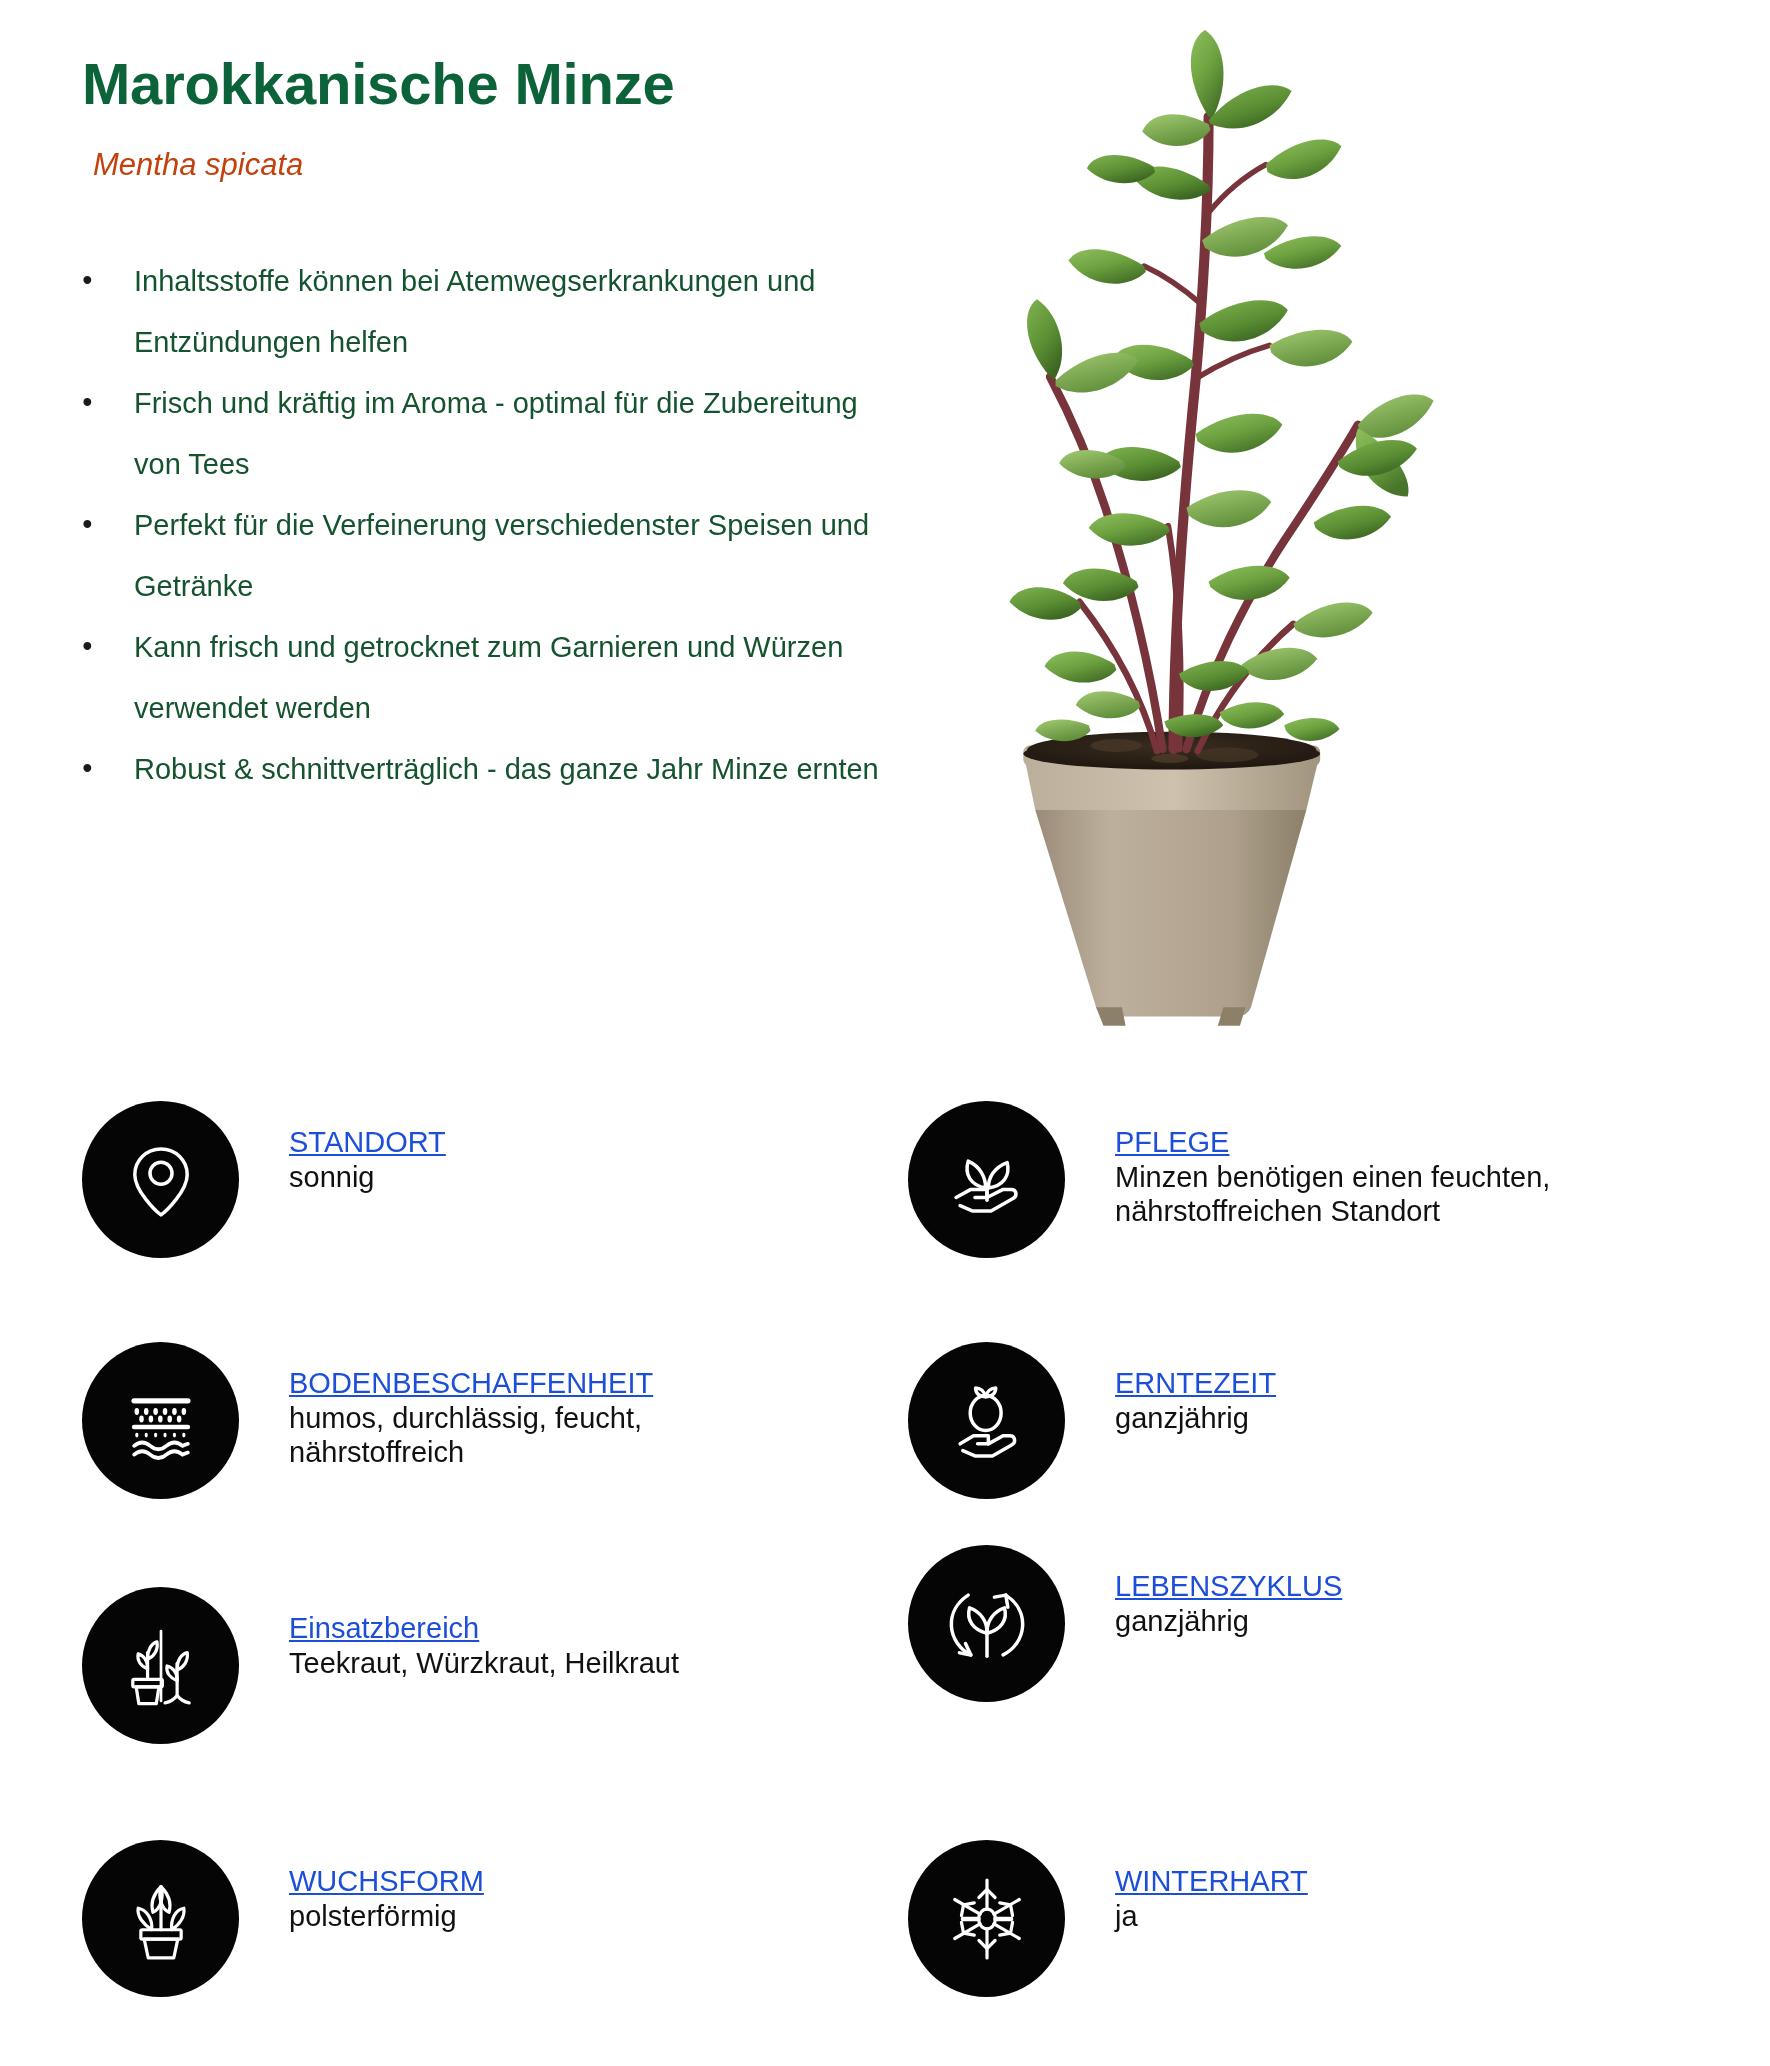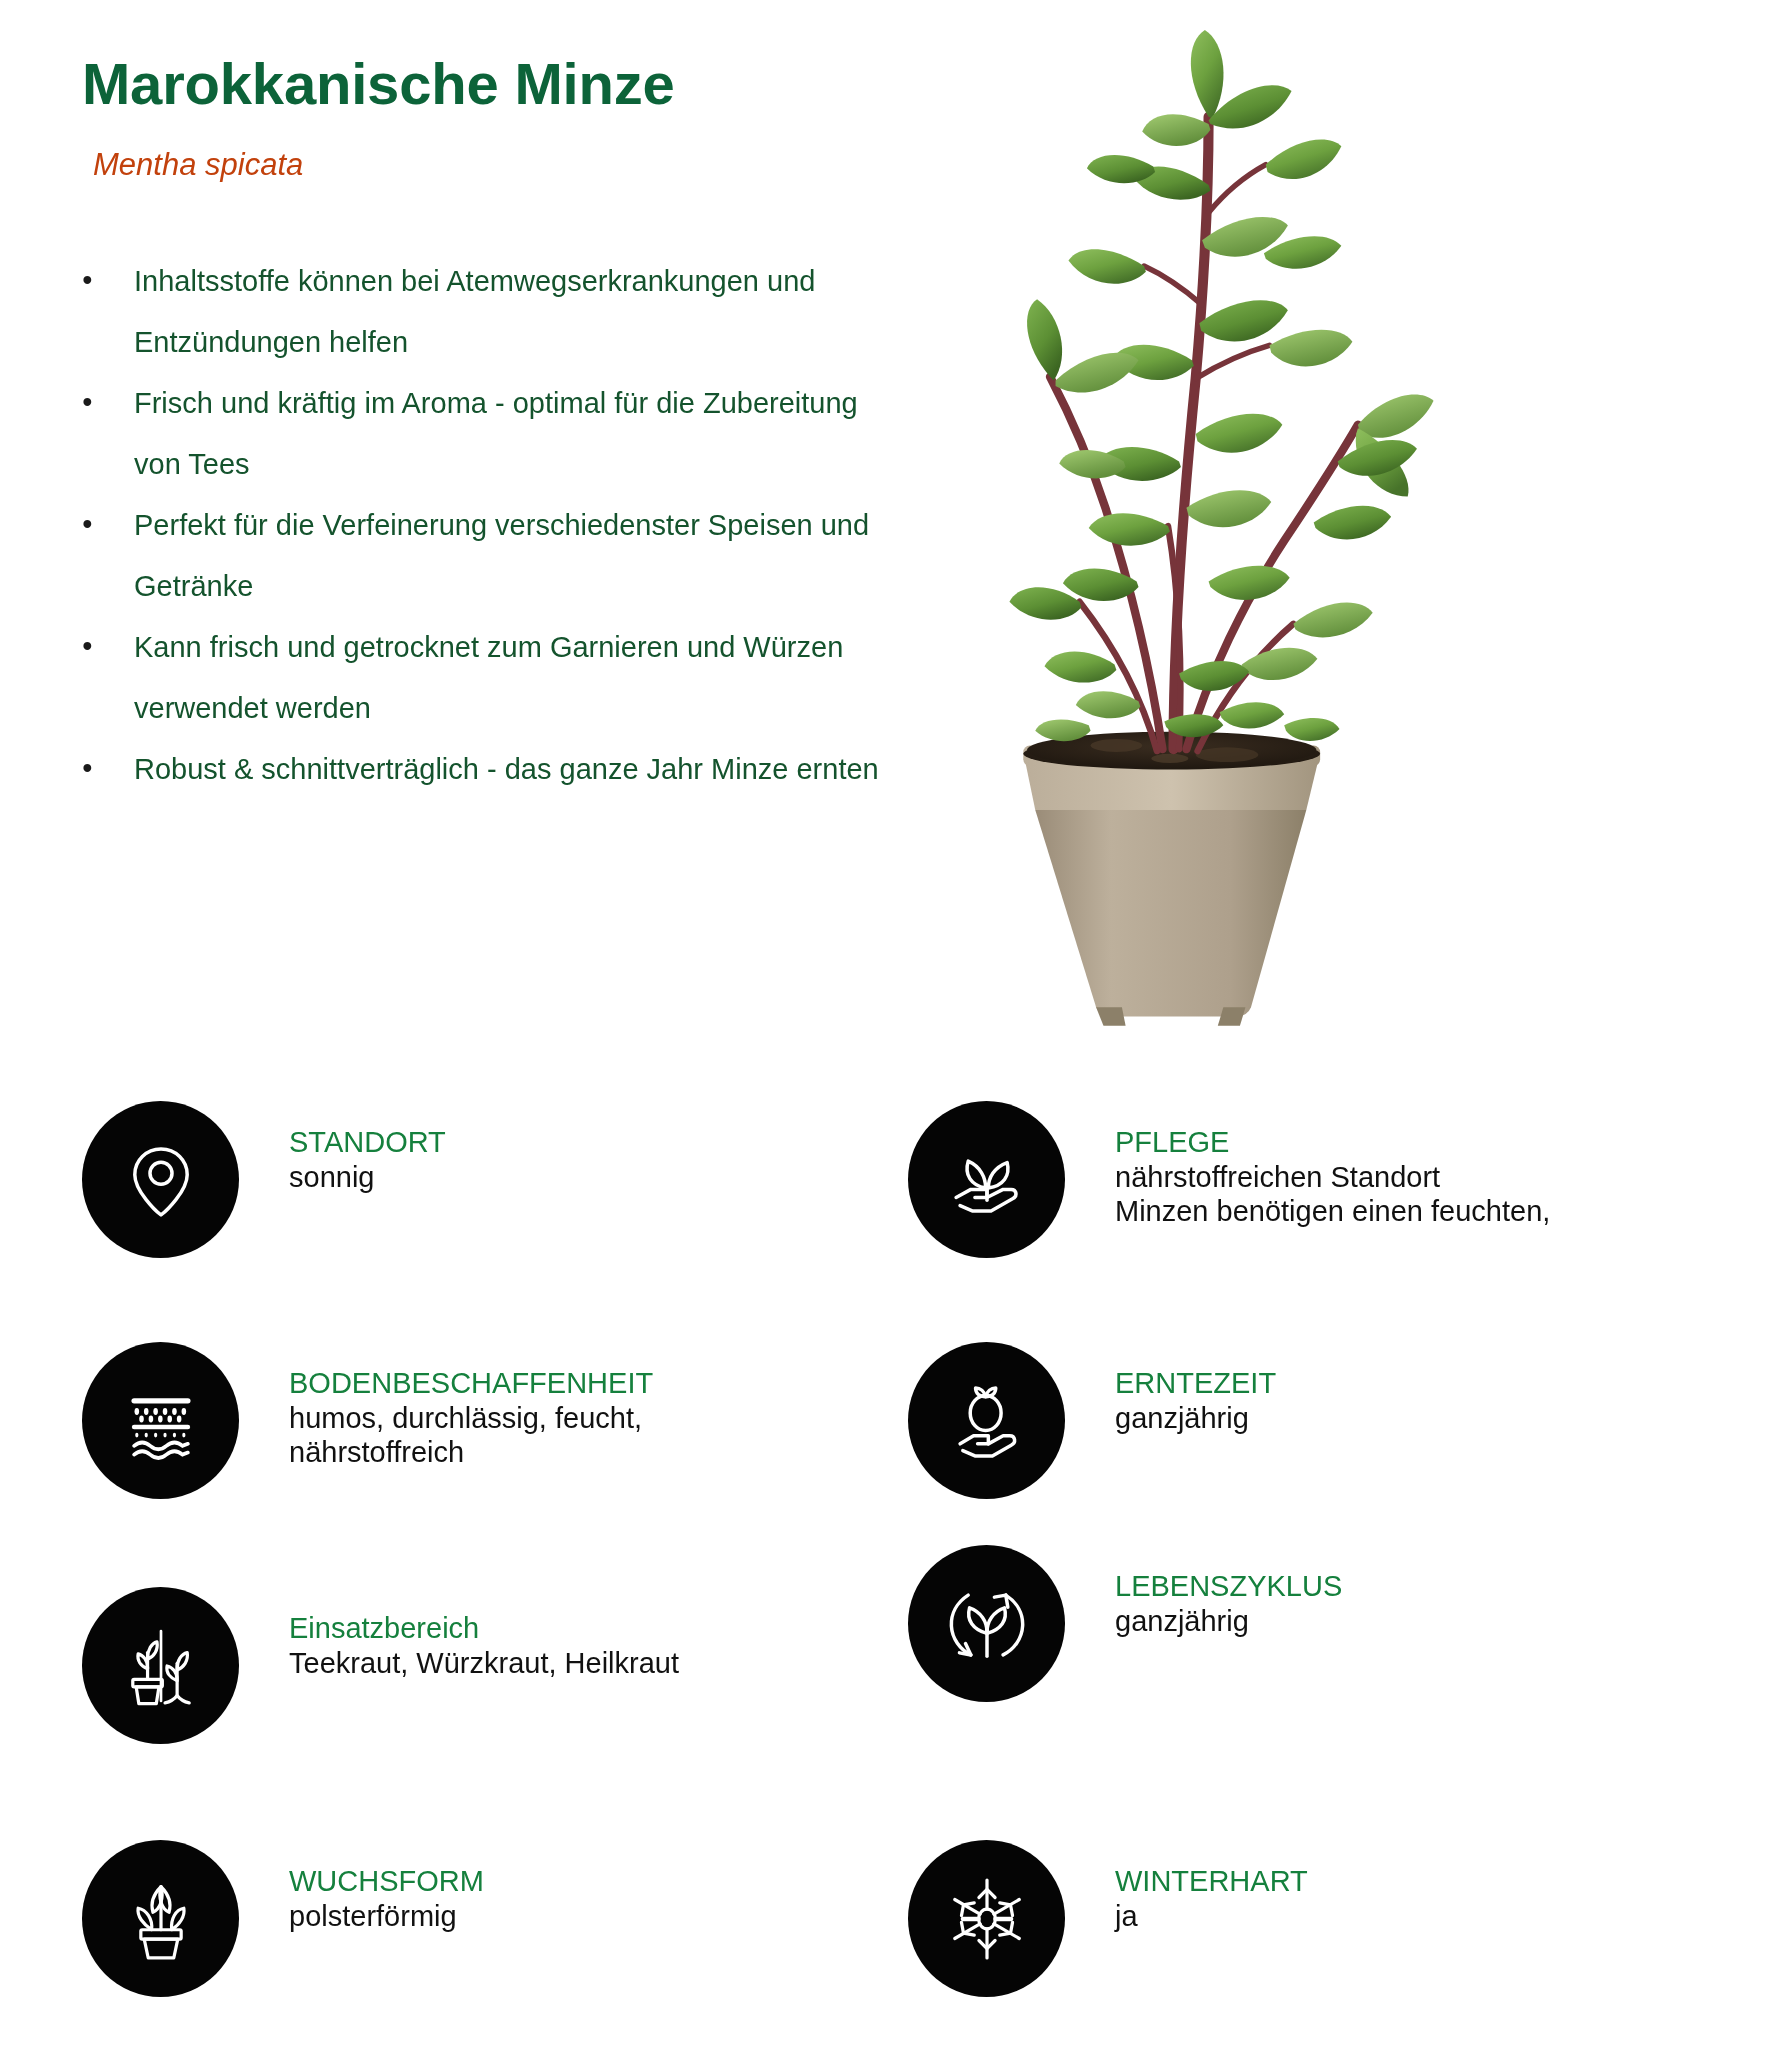--- a/index.html
+++ b/index.html
@@ -99,22 +99,23 @@
     height: 86px;
     display: block;
   }
   .attr-text {
     margin-left: 50px;
     padding-top: 24px;
   }
   .attr-label {
     font-size: 29px;
     line-height: 35px;
-    color: #15803d;
+    color: #1d4ed8;
     white-space: nowrap;
+    text-decoration: underline;
   }
   .attr-value {
     font-size: 29px;
     line-height: 34px;
     color: #111111;
   }
   .attr-value .vline { display: block; white-space: nowrap; }
 </style>
 </head>
 <body>
@@ -269,22 +270,22 @@
       <path d="M31 38 C31 30 27 22 18 18 C15 28 20 36 31 38 Z"></path>
       <path d="M33 38 C33 30 37.5 22.5 47 19 C49.5 29 44 36.5 33 38 Z"></path>
       <path d="M32 38 L32 47"></path>
       <path d="M9 45 L20 39 L32 39 L32 45 L23 45"></path>
       <path d="M32 45 L44 39 L50 39 C54 39 55 44 51 46 L35 55 L21 55 L12 51"></path>
     </svg>
   </div>
   <div class="attr-text">
     <div class="attr-label">PFLEGE</div>
     <div class="attr-value">
+      <span class="vline">Minzen benötigen einen feuchten,</span>
       <span class="vline">nährstoffreichen Standort</span>
-      <span class="vline">Minzen benötigen einen feuchten,</span>
     </div>
   </div>
 </div>
 
 <div class="attr attr-col-left" style="top:1342px">
   <div class="attr-circle">
     <svg viewBox="0 0 64 64" fill="none" stroke="#ffffff" stroke-linecap="round">
       <path d="M12 17 H52" stroke-width="4"></path>
       <g fill="#ffffff" stroke="none">
         <ellipse cx="14" cy="25" rx="1.7" ry="2.6"></ellipse>

